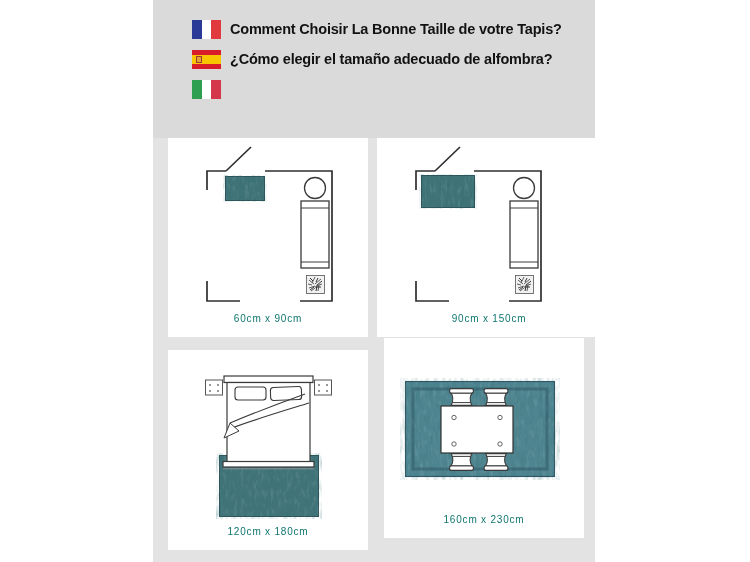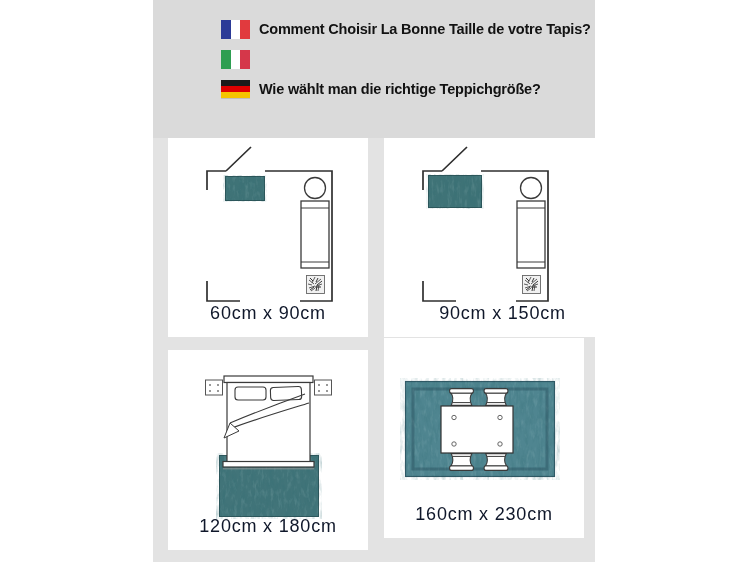--- a/index.html
+++ b/index.html
@@ -2,35 +2,35 @@
 <html><head>
 <meta charset="utf-8">
 <style>
   html,body{margin:0;padding:0;background:#ffffff;}
   .canvas{
     position:relative;width:750px;height:562px;background:#ffffff;overflow:hidden;
     font-family:"Liberation Sans",sans-serif;
   }
   .strip{position:absolute;left:153px;top:0;width:442px;height:562px;background:#e3e3e3;}
   .header{position:absolute;left:0;top:0;width:442px;height:138px;background:#dadada;box-sizing:border-box;padding-top:14px;}
-  .hrow{display:flex;align-items:center;height:30px;margin-left:29px;}
+  .hrow{display:flex;align-items:center;height:30px;}
   .flag{position:relative;width:29px;height:19px;margin-left:39px;flex:0 0 auto;
         box-shadow:0 0 0 1px rgba(0,0,0,0.12) inset;display:flex;overflow:hidden;}
   .flag.horiz{flex-direction:column;}
   .flag .b{flex:1;}
   .htext{margin-left:9px;font-size:14.5px;font-weight:700;color:#121212;letter-spacing:-0.2px;white-space:nowrap;}
   .emblem{position:absolute;left:4px;top:6px;width:6px;height:7px;background:#e0a33c;border:1px solid #a23b2a;box-sizing:border-box;}
   .panel{position:absolute;background:#ffffff;}
   .p1{left:15px;top:138px;width:200px;height:199px;}
-  .p2{left:231px;top:138px;width:224px;height:199px;padding-left:13px;}
+  .p2{left:224px;top:138px;width:224px;height:199px;}
   .p3{left:15px;top:350px;width:200px;height:200px;}
   .p4{left:231px;top:338px;width:200px;height:200px;}
   .panel svg{position:absolute;left:0;top:0;}
   .sizelabel{position:absolute;left:0;right:0;bottom:13px;text-align:center;
-             font-size:18px;color:#0f172a;letter-spacing:0.8px;font-weight:400;}
+             font-size:10px;color:#0f766e;letter-spacing:0.8px;font-weight:400;}
 </style>
 </head>
 <body>
 
 <div class="canvas">
 
   <svg width="0" height="0" style="position:absolute" aria-hidden="true">
     <defs>
       <filter id="rugDark" x="-3%" y="-3%" width="106%" height="106%">
         <feTurbulence type="fractalNoise" baseFrequency="0.22 0.07" numOctaves="4" seed="14" stitchTiles="stitch"></feTurbulence>
@@ -64,33 +64,34 @@
     <div class="header">
       <div class="hrow">
         <div class="flag">
           <div class="b" style="background:#2b3a97"></div>
           <div class="b" style="background:#ffffff"></div>
           <div class="b" style="background:#e13a3e"></div>
         </div>
         <div class="htext">Comment Choisir La Bonne Taille de votre Tapis?</div>
       </div>
       <div class="hrow">
+        <div class="flag horiz">
+          <div class="b" style="background:#d81c2a;max-height:5px"></div>
+          <div class="b" style="background:#f7c600"></div>
+          <div class="b" style="background:#d81c2a;max-height:5px"></div>
+          <div class="emblem"></div>
+        </div>
+        <div class="htext">¿Cómo elegir el tamaño adecuado de alfombra?</div>
+      </div>
+      <div class="hrow">
         <div class="flag">
           <div class="b" style="background:#2e9e51"></div>
           <div class="b" style="background:#ffffff"></div>
           <div class="b" style="background:#d5374a"></div>
         </div>
-      </div>
-      <div class="hrow">
-        <div class="flag horiz">
-          <div class="b" style="background:#1a1a1a"></div>
-          <div class="b" style="background:#dd0000"></div>
-          <div class="b" style="background:#f5c400"></div>
-        </div>
-        <div class="htext">Wie wählt man die richtige Teppichgröße?</div>
       </div>
     </div>
 
     <div class="panel p1">
       <svg width="200" height="199" viewBox="0 0 200 199">
         <g>
           <rect x="57" y="38" width="40" height="25" fill="#3f7377"></rect>
           <rect x="57" y="38" width="40" height="25" filter="url(#rugDark)" opacity="0.6"></rect>
           <rect x="57" y="38" width="40" height="25" filter="url(#rugLight)" opacity="0.3"></rect>
           <rect x="57.5" y="38.5" width="39" height="24" fill="none" stroke="rgba(20,50,55,0.45)"></rect>

